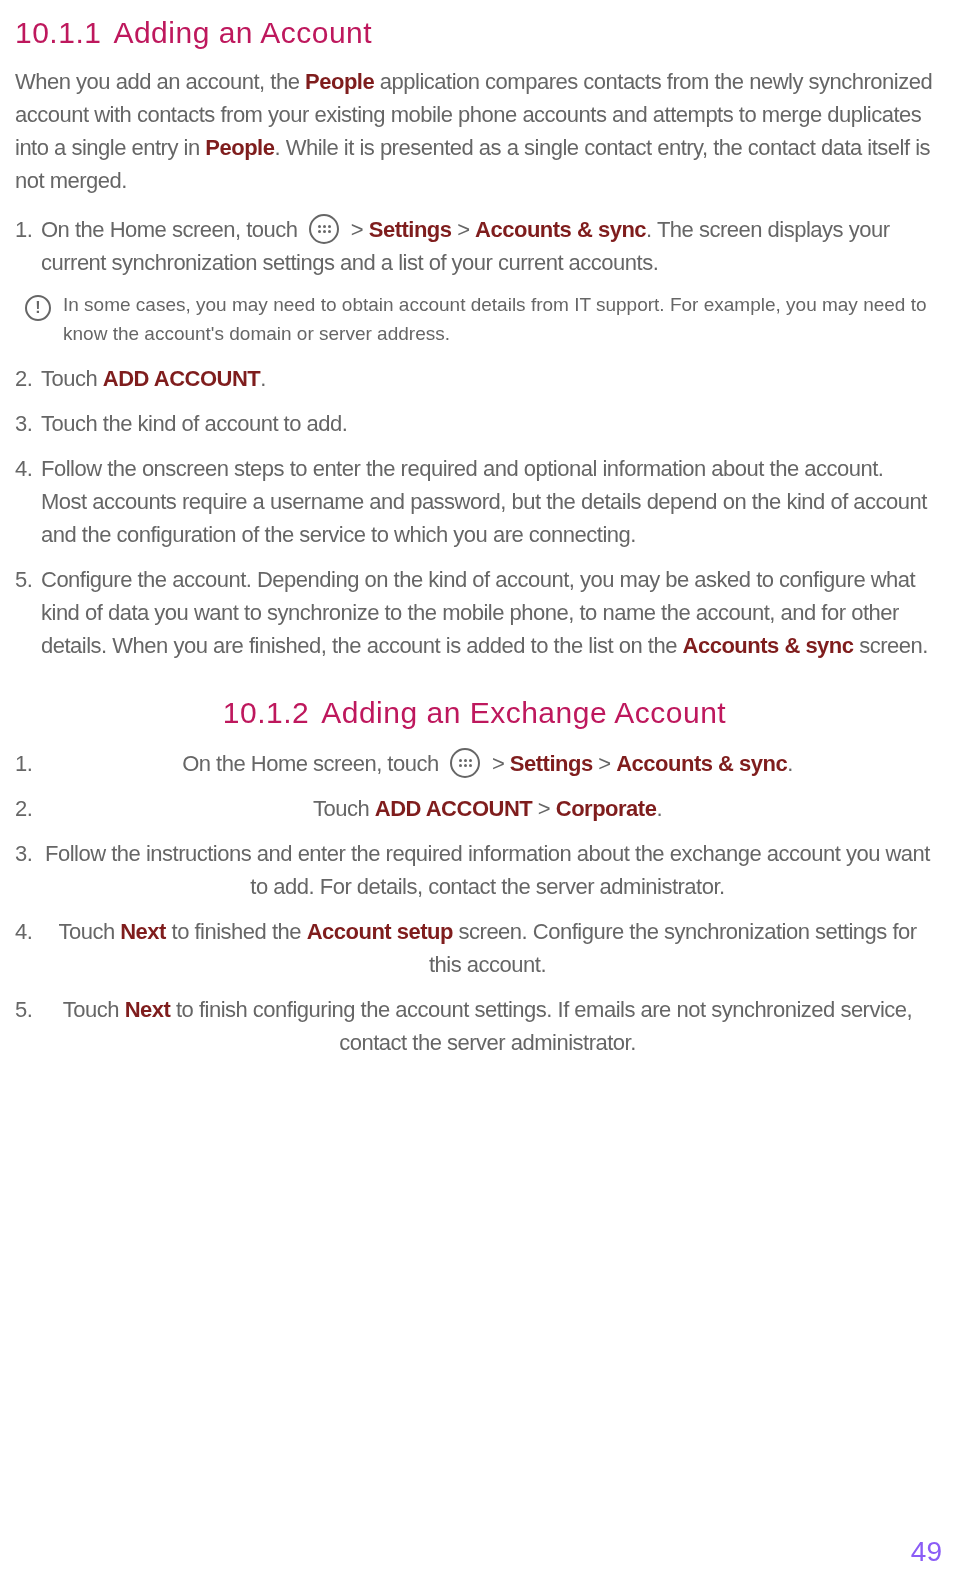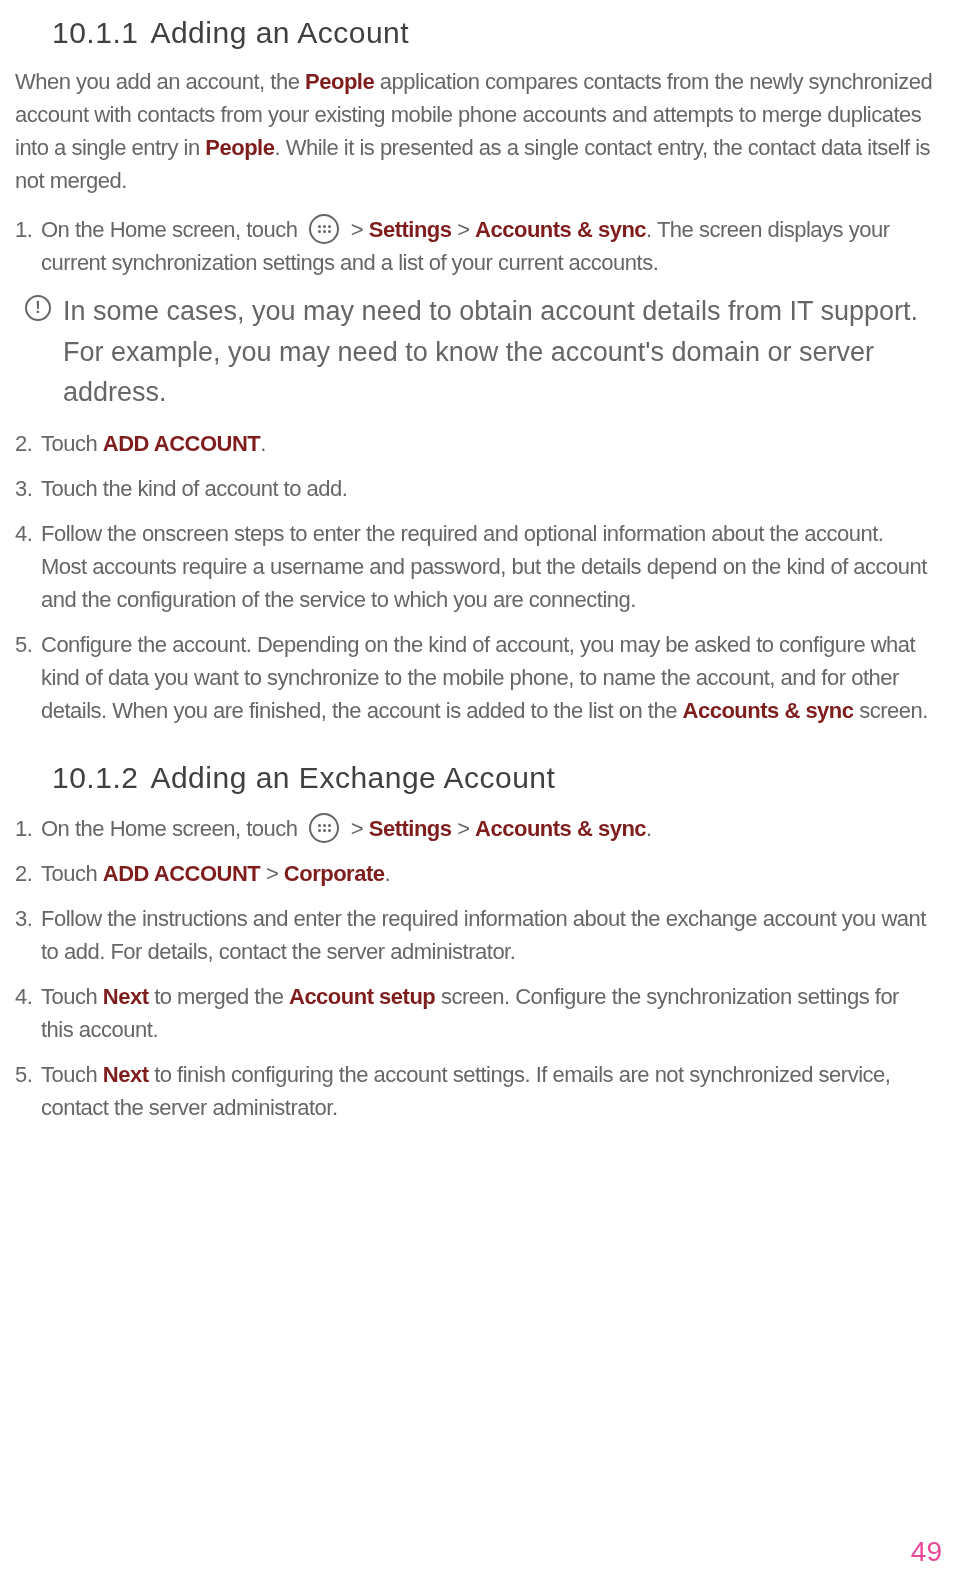--- a/index.html
+++ b/index.html
@@ -11,26 +11,25 @@
       font-family: Arial, Helvetica, sans-serif;
       width: 964px;
       height: 1588px;
       padding: 10px 30px 20px 15px;
       color: #666666;
       font-size: 22px;
       line-height: 1.5;
       position: relative;
     }
     .section-heading {
-      color: #404040;
+      color: #be185d;
       font-size: 30px;
       font-weight: normal;
       margin-bottom: 10px;
       letter-spacing: 0.5px;
-      margin-left: 37px;
     }
     .section-heading .num {
       margin-right: 12px;
     }
     .para {
       margin-bottom: 16px;
       font-stretch: condensed;
       letter-spacing: -0.5px;
     }
     ol {
@@ -71,21 +70,21 @@
       border-radius: 50%;
       display: flex;
       align-items: center;
       justify-content: center;
       font-size: 16px;
       font-weight: bold;
       color: #666666;
     }
     .note-text {
       flex: 1;
-      font-size: 27px;
+      font-size: 19px;
       line-height: 1.5;
     }
     .apps-icon {
       display: inline-flex;
       vertical-align: middle;
       width: 30px;
       height: 30px;
       border: 2px solid #666666;
       border-radius: 50%;
       align-items: center;
@@ -104,24 +103,25 @@
       width: 3px;
       height: 3px;
       background: #666666;
       border-radius: 50%;
     }
     .page-number {
       position: absolute;
       bottom: 15px;
       right: 22px;
       font-size: 28px;
-      color: #ec4899;
+      color: #8b5cf6;
     }
     .section-block {
       margin-top: 28px;
+      text-align: center;
     }
   </style>
 </head>
 <body>
 
 <h2 class="section-heading">
   <span class="num">10.1.1</span><span>Adding an Account</span>
 </h2>
 
 <p class="para">
@@ -175,21 +175,21 @@
             <span class="dot"></span>
             <span class="dot"></span>
           </span>
         </span><span> &gt; </span><span class="bold">Settings</span><span> &gt; </span><span class="bold">Accounts &amp; sync</span><span>.</span>
     </li>
     <li>
       <span>Touch </span><span class="bold">ADD ACCOUNT</span><span> &gt; </span><span class="bold">Corporate</span><span>.</span>
     </li>
     <li>Follow the instructions and enter the required information about the exchange account you want to add. For details, contact the server administrator.</li>
     <li>
-      <span>Touch </span><span class="bold">Next</span><span> to merged the </span><span class="bold">Account setup</span><span> screen. Configure the synchronization settings for this account.</span>
+      <span>Touch </span><span class="bold">Next</span><span> to finished the </span><span class="bold">Account setup</span><span> screen. Configure the synchronization settings for this account.</span>
     </li>
     <li>
       <span>Touch </span><span class="bold">Next</span><span> to finish configuring the account settings. If emails are not synchronized service, contact the server administrator.</span>
     </li>
   </ol>
 </div>
 
 <div class="section-block">
 </div>
 

